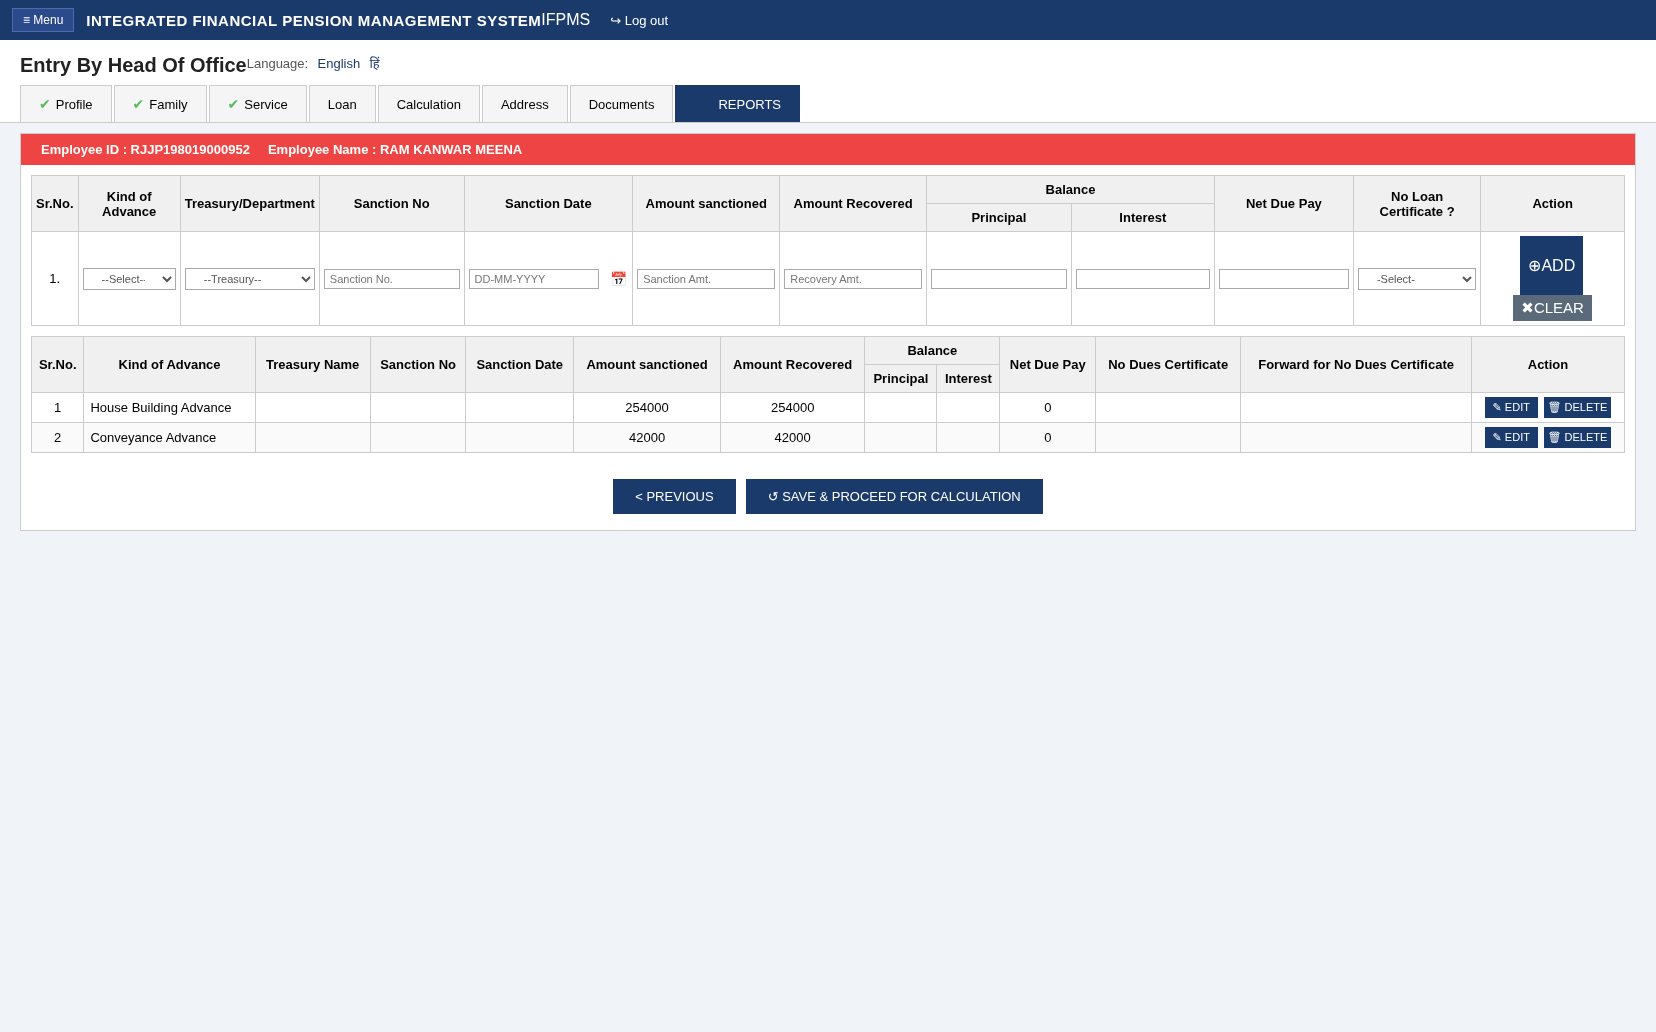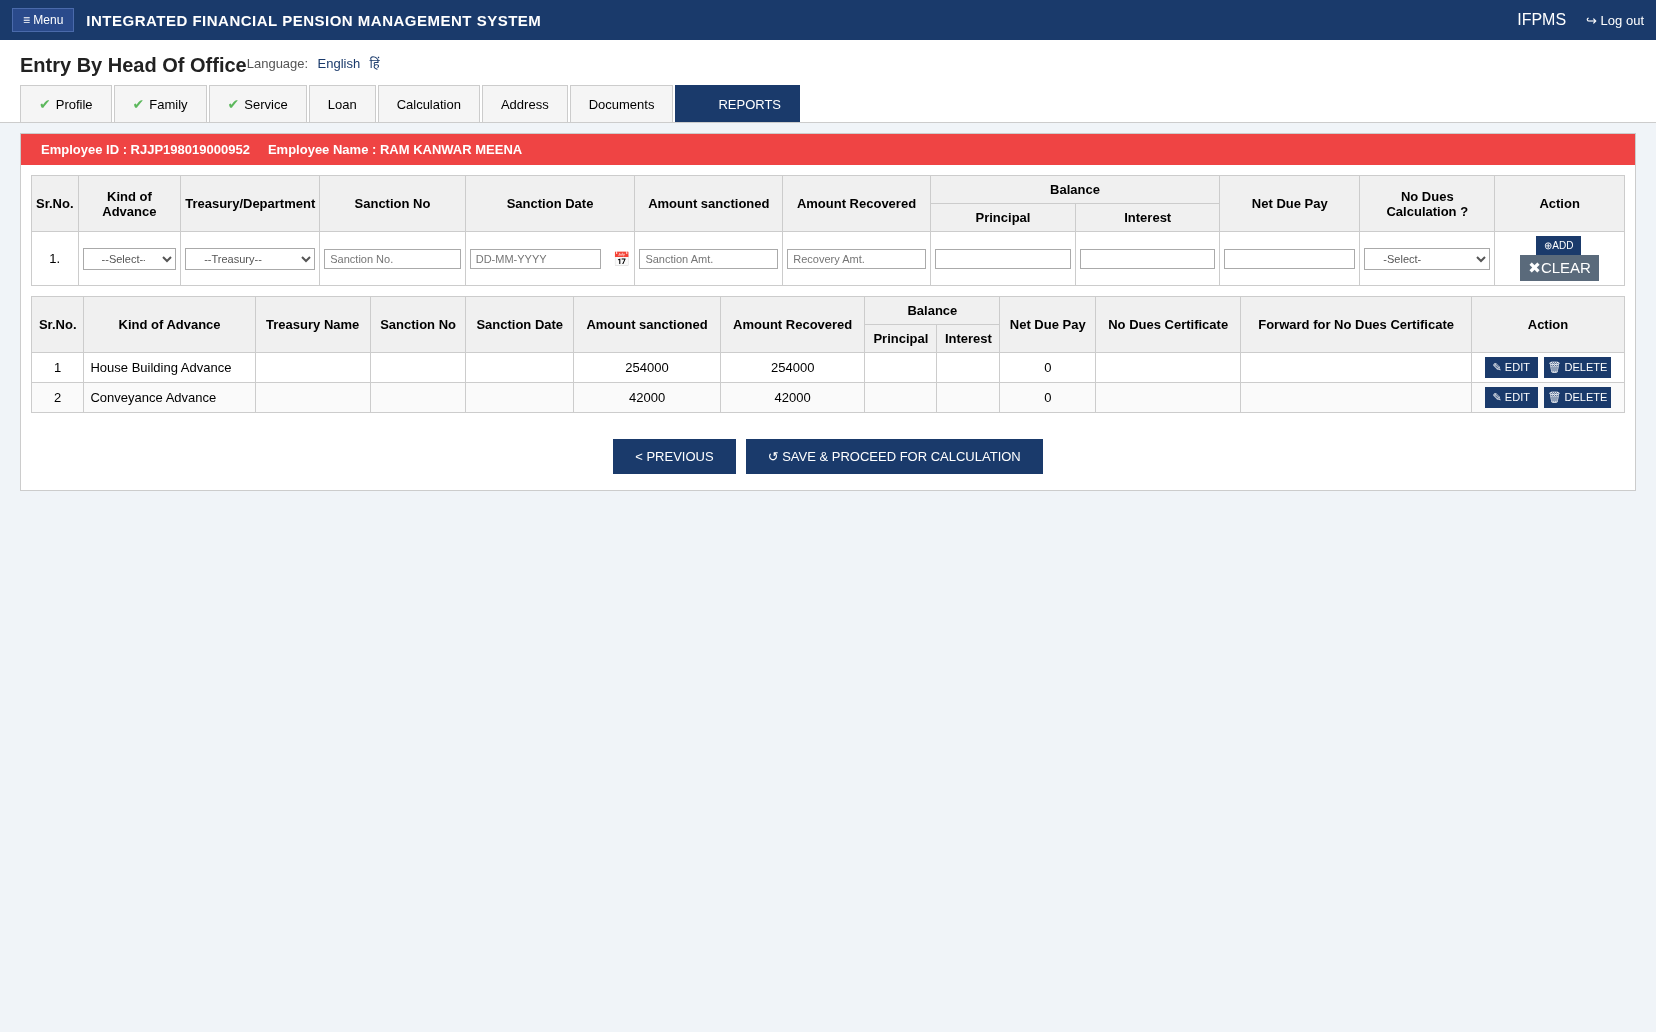--- a/index.html
+++ b/index.html
@@ -4,21 +4,20 @@
   <style>
     * { box-sizing: border-box; margin: 0; padding: 0; font-family: Arial, sans-serif; font-size: 13px; }
 
     body { background: #4a5f7a; }
 
     .top-bar {
       background: #1a3a6b;
       color: white;
       display: flex;
       align-items: center;
-      justify-content: space-between;
       padding: 0 12px;
       height: 40px;
     }
     .top-bar-left { display: flex; align-items: center; gap: 12px; }
     .menu-btn {
       background: #2a4a8b;
       color: white;
       border: 1px solid #4a6aab;
       padding: 4px 10px;
       cursor: pointer;
@@ -126,23 +125,23 @@
       padding: 3px 14px;
       font-size: 11px;
       color: #555;
       background: white;
     }
 
     .btn-add {
       background: #1a3a6b;
       color: white;
       border: none;
-      padding: 4px 8px;
-      cursor: pointer;
-      font-size: 10px;
+      padding: 20px 8px;
+      cursor: pointer;
+      font-size: 16px;
       margin-right: 2px;
     }
     .btn-clear {
       background: #5a6a7b;
       color: white;
       border: none;
       padding: 4px 8px;
       cursor: pointer;
       font-size: 15px;
     }
@@ -264,21 +263,21 @@
           <tr>
             <th rowspan="2">Sr.No.</th>
             <th rowspan="2">Kind of Advance</th>
             <th rowspan="2">Treasury/Department</th>
             <th rowspan="2">Sanction No</th>
             <th rowspan="2">Sanction Date</th>
             <th rowspan="2">Amount sanctioned</th>
             <th rowspan="2">Amount Recovered</th>
             <th colspan="2">Balance</th>
             <th rowspan="2">Net Due Pay</th>
-            <th rowspan="2">No Dues Calculation ?</th>
+            <th rowspan="2">No Loan Certificate ?</th>
             <th rowspan="2">Action</th>
           </tr>
           <tr>
             <th>Principal</th>
             <th>Interest</th>
           </tr>
         </thead>
         <tbody>
           <tr>
             <td>1.</td>

